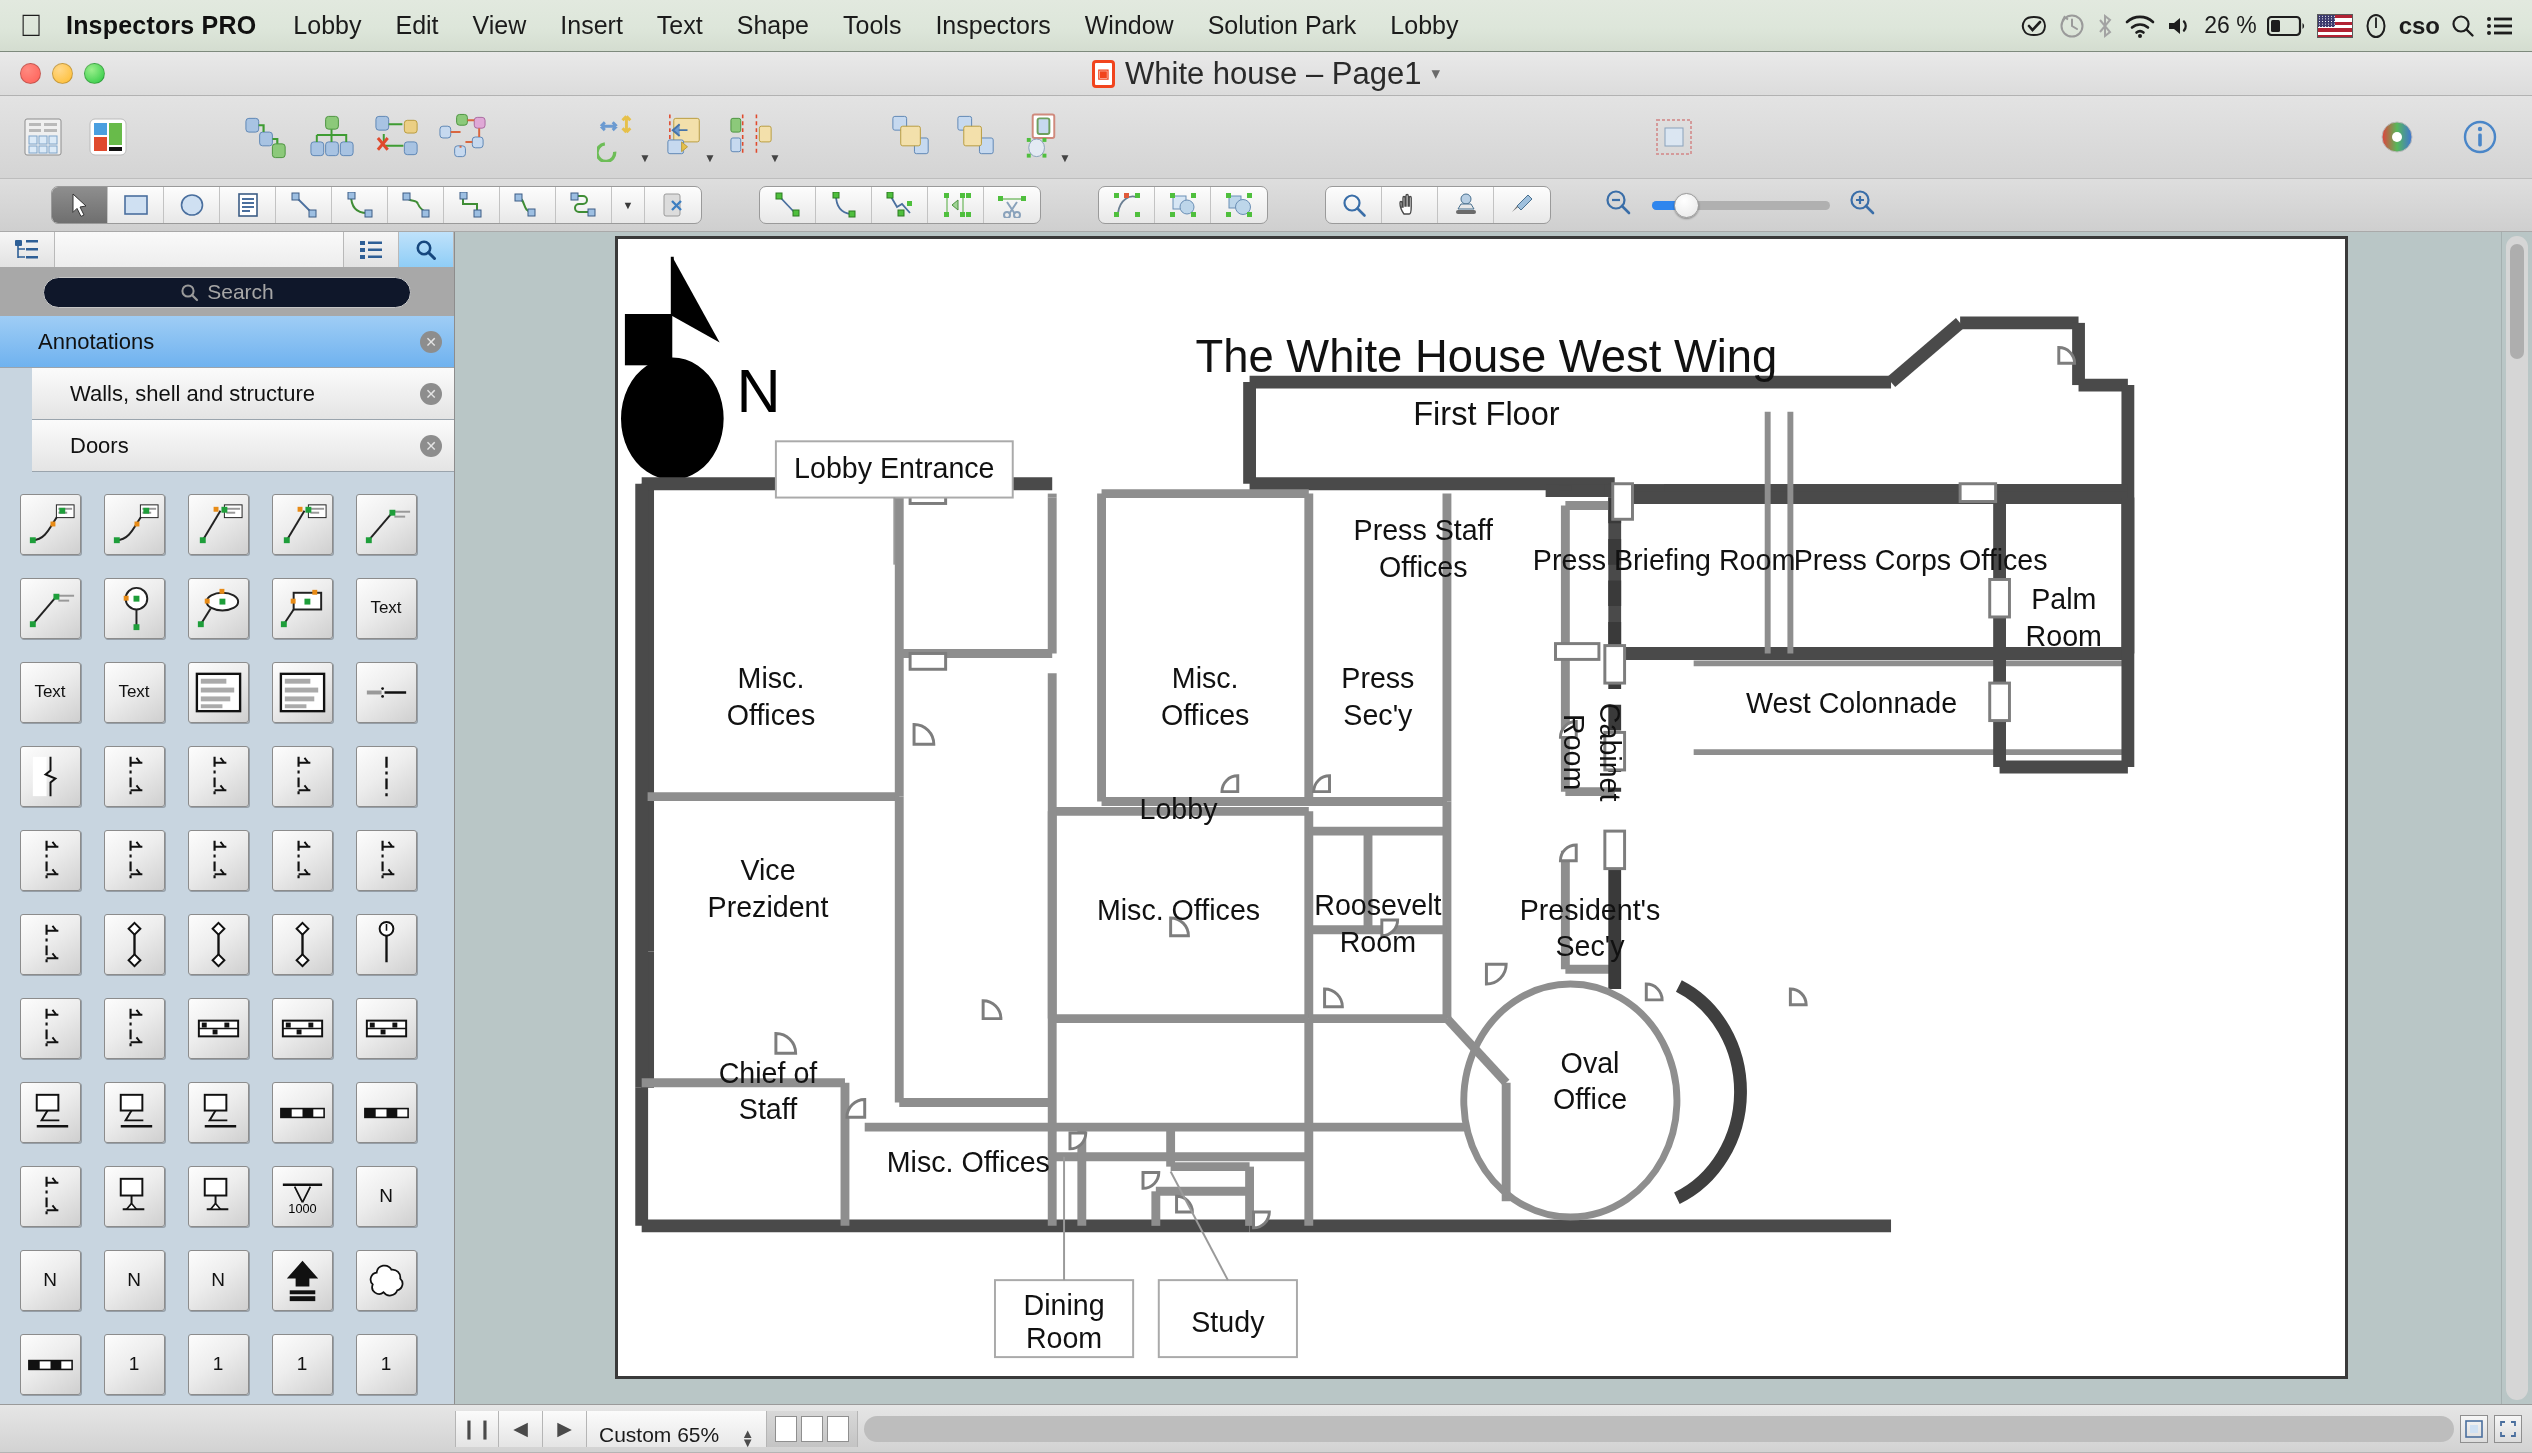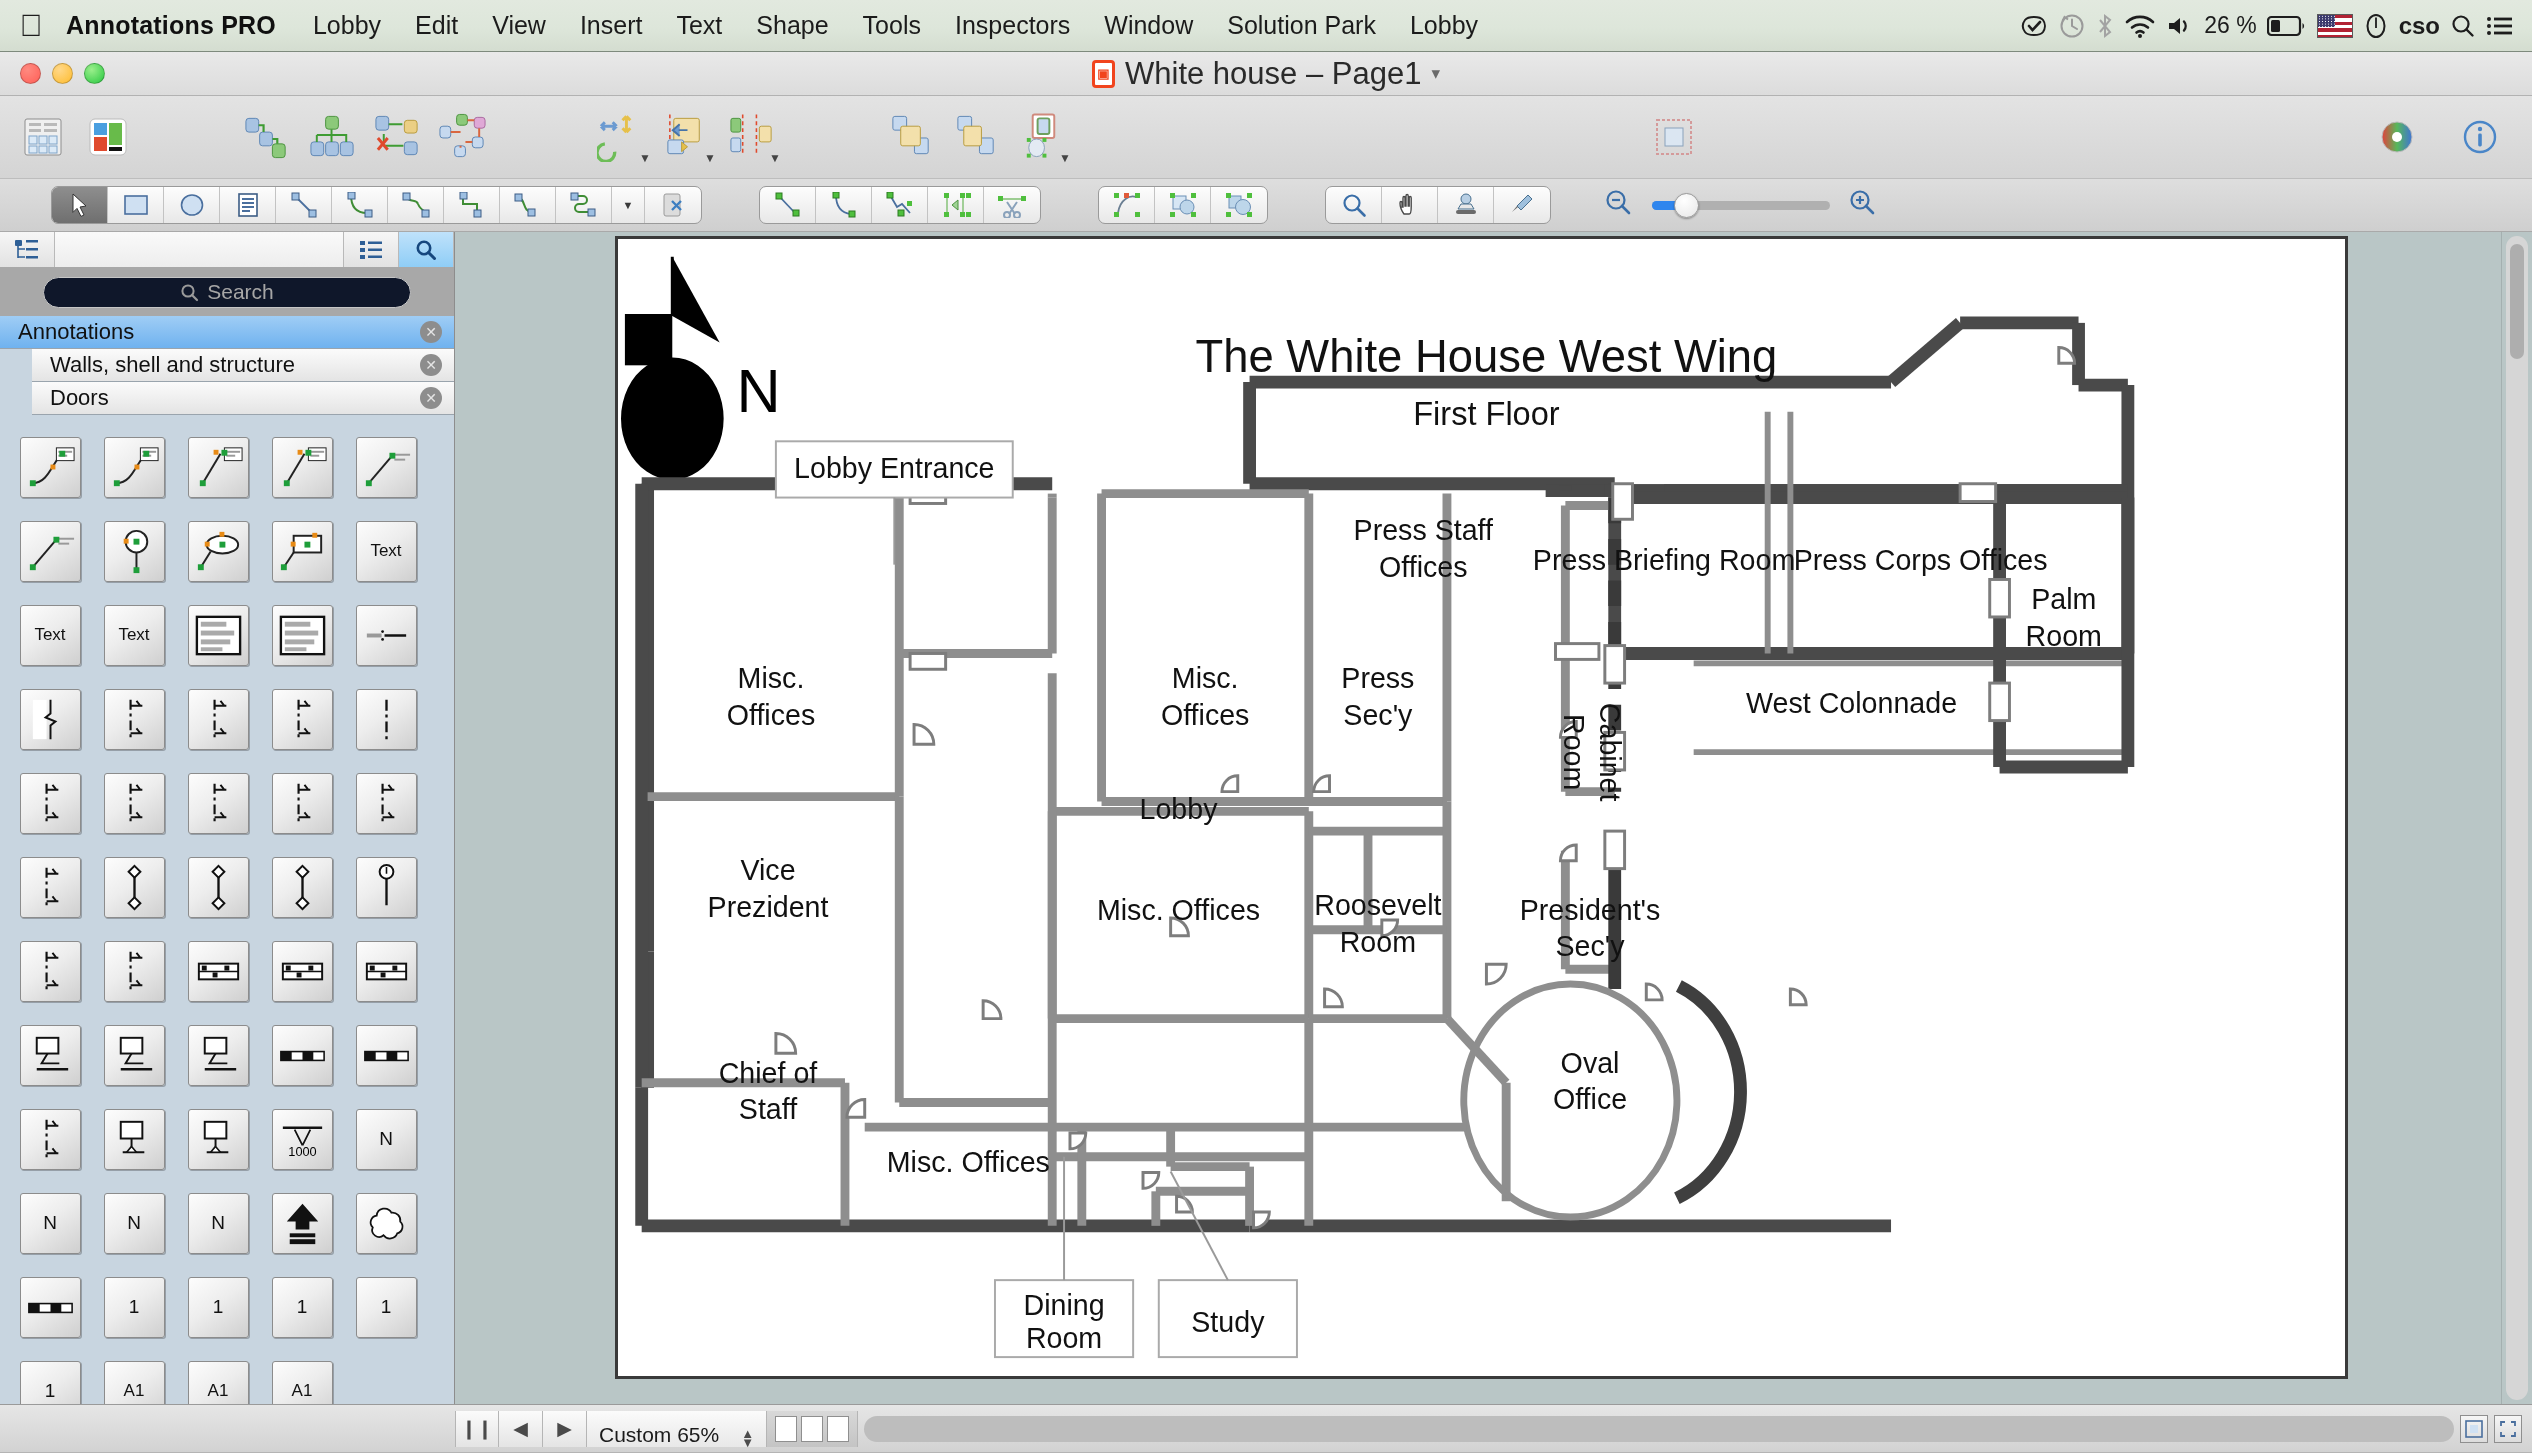--- a/index.html
+++ b/index.html
@@ -77,21 +77,21 @@
   
   #leftpanel{ width:455px; background:#c8d5e0; display:flex; flex-direction:column; border-right:1px solid #8d8d8d;}
   #lp-toolrow{ height:36px; display:flex; background:linear-gradient(180deg,#f6f6f6,#e2e2e2); border-bottom:1px solid #a8a8a8;}
   #lp-toolrow .tbx{ width:55px; display:flex; align-items:center; justify-content:center; border-right:1px solid #b9b9b9;}
   #lp-toolrow .field{ flex:1; background:linear-gradient(180deg,#fafafa,#ededed); border-right:1px solid #b9b9b9;}
   #lp-toolrow .tbx.sel{ background:linear-gradient(180deg,#bfe2fb,#8fcdf6);}
   #lp-search{ height:48px; background:#a8a8a8; display:flex; align-items:center; justify-content:center;}
   .searchbox{ width:368px; height:31px; background:#0f172a; border-radius:16px; border:1px solid #c6c6c6;
               display:flex; align-items:center; justify-content:center; gap:8px;}
   .searchbox .ph{ color:#a6a6a6; font-size:21px;}
-  .cat{ height:33px; display:flex; align-items:center; padding-left:18px; position:relative;
+  .cat{ height:52px; display:flex; align-items:center; padding-left:38px; position:relative;
         border-bottom:1px solid #9aa4ad; font-size:22px; color:#111;}
   .cat.sel{ background:linear-gradient(180deg,#9fcdf5,#6fb2ef); }
   .cat.norm{ background:linear-gradient(180deg,#fbfbfb,#e4e4e4);margin-left:32px; }
   .cat .x{ position:absolute; right:12px; width:22px; height:22px; border-radius:50%;
            background:#8d8d8d; color:#e4e4e4; font-size:14px; display:flex; align-items:center; justify-content:center;}
   #lp-grid{ flex:1; overflow:hidden; padding:10px 0 0 8px; display:flex; flex-wrap:wrap; align-content:flex-start;}
   .shp{ width:84px; height:84px; display:flex; align-items:center; justify-content:center; }
   .shp .tile{ width:61px; height:61px; border-radius:3px;
      background:linear-gradient(145deg,#fdfdfd 0%,#ededed 45%,#cfcfcf 100%);
      border:1px solid #8c8c8c; box-shadow:1px 1px 0 rgba(0,0,0,.25);
@@ -123,21 +123,21 @@
   #pbright .sq{ width:28px; height:28px; border:1px solid #8f8f8f; background:linear-gradient(180deg,#f6f6f6,#dcdcdc);
                 display:flex;align-items:center;justify-content:center;}
   #statusbar{ height:48px; background:linear-gradient(180deg,#ececec,#e3e3e3); display:flex; align-items:center;
               border-top:1px solid #b4b4b4; position:relative;}
 </style>
 </head>
 <body>
 
 <div id="menubar">
   <div class="apple"></div>
-  <div class="menu-app">Annotations PRO</div>
+  <div class="menu-app">Inspectors PRO</div>
   <div class="menu-item">Lobby</div>
   <div class="menu-item">Edit</div>
   <div class="menu-item">View</div>
   <div class="menu-item">Insert</div>
   <div class="menu-item">Text</div>
   <div class="menu-item">Shape</div>
   <div class="menu-item">Tools</div>
   <div class="menu-item">Inspectors</div>
   <div class="menu-item">Window</div>
   <div class="menu-item">Solution Park</div>

